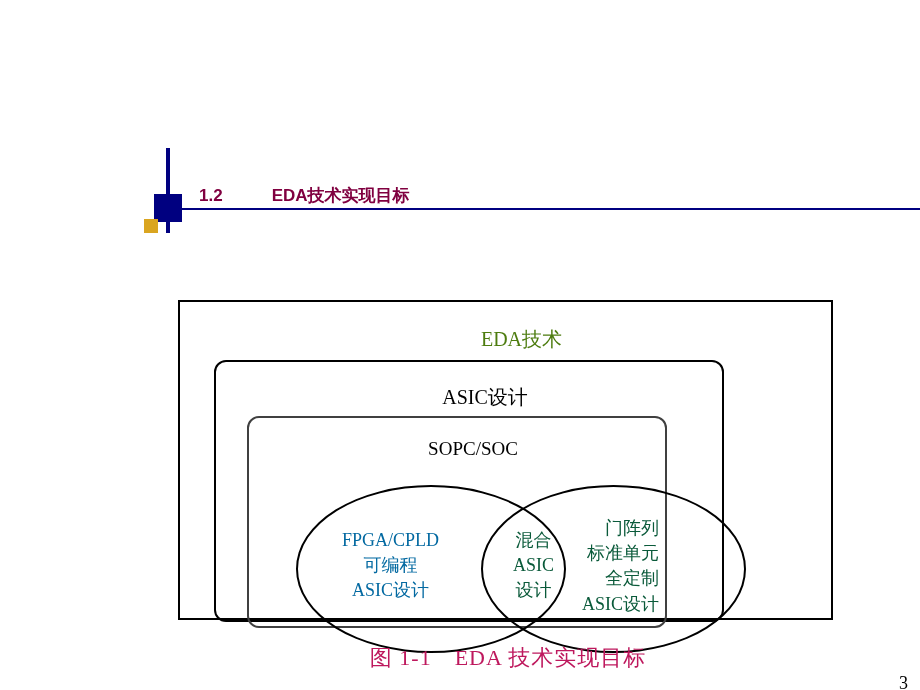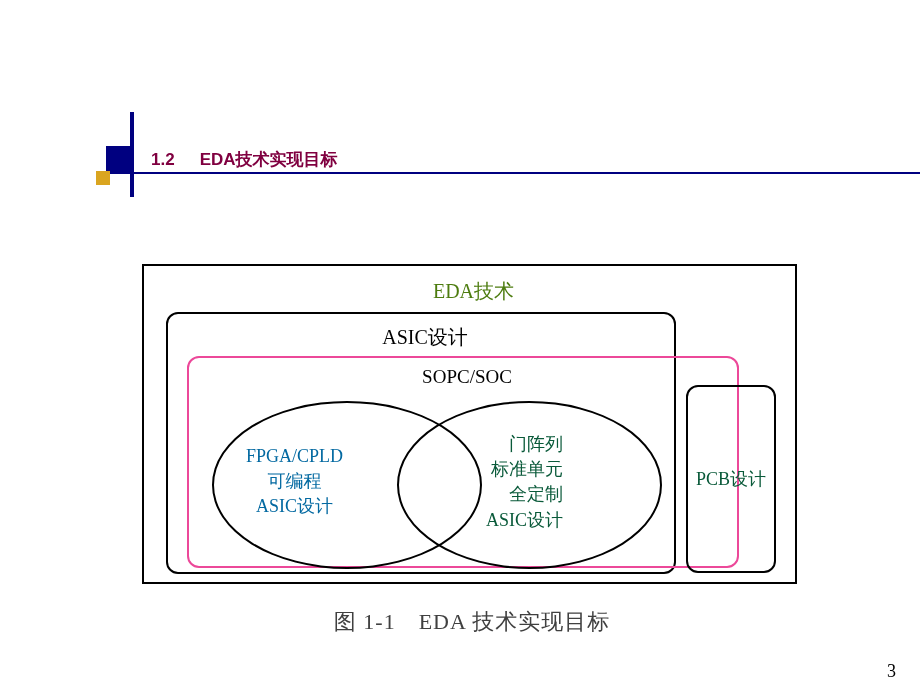--- a/index.html
+++ b/index.html
@@ -1,16 +1,16 @@
 <!DOCTYPE html>
 <html><head>
   <meta charset="utf-8">
   <style>
     * {
-      margin: 4px;
+      margin: 16px;
       padding: 0;
       box-sizing: border-box;
     }
     
     body {
       width: 920px;
       height: 690px;
       background: #ffffff;
       font-family: "SimSun", "宋体", serif;
       position: relative;
@@ -105,23 +105,23 @@
       left: 50%;
       transform: translateX(-50%);
       font-size: 20px;
       color: #000;
     }
     
     .sopc-container {
       position: absolute;
       top: 38px;
       left: 15px;
-      width: 552px;
+      width: 420px;
       height: 212px;
-      border: 2px solid #ec4899;
+      border: 2px solid #404040;
       border-radius: 12px;
     }
     
     .sopc-label {
       position: absolute;
       top: 4px;
       left: 50%;
       transform: translateX(-50%);
       font-size: 19px;
       color: #000;
@@ -203,21 +203,21 @@
       color: #0a5a3a;
       text-align: center;
     }
     
     .caption {
       position: absolute;
       top: 595px;
       left: 50%;
       transform: translateX(-50%);
       font-size: 22px;
-      color: #404040;
+      color: #be185d;
       text-align: center;
       letter-spacing: 1px;
     }
     
     .page-number {
       position: absolute;
       bottom: 12px;
       right: 28px;
       font-size: 18px;
       color: #000;
@@ -250,31 +250,33 @@
       <div class="venn-container">
         <div class="ellipse-left"></div>
         <div class="ellipse-right"></div>
 
         <div class="left-text">
           <span>FPGA/CPLD</span><br>
           <span>可编程</span><br>
           <span>ASIC设计</span>
         </div>
 
+        <div class="mixed-text">
+          <span>混合</span><br>
+          <span>ASIC</span><br>
+          <span>设计</span>
+        </div>
 
         <div class="right-text">
           <span>门阵列</span><br>
           <span>标准单元</span><br>
           <span>全定制</span><br>
           <span>ASIC设计</span>
         </div>
       </div>
     </div>
   </div>
 
-  <div class="pcb-container">
-    <div class="pcb-label">PCB设计</div>
-  </div>
 </div>
 
 <div class="caption">图 1-1　EDA 技术实现目标</div>
 
 <div class="page-number">3</div>
 
 </body></html>

